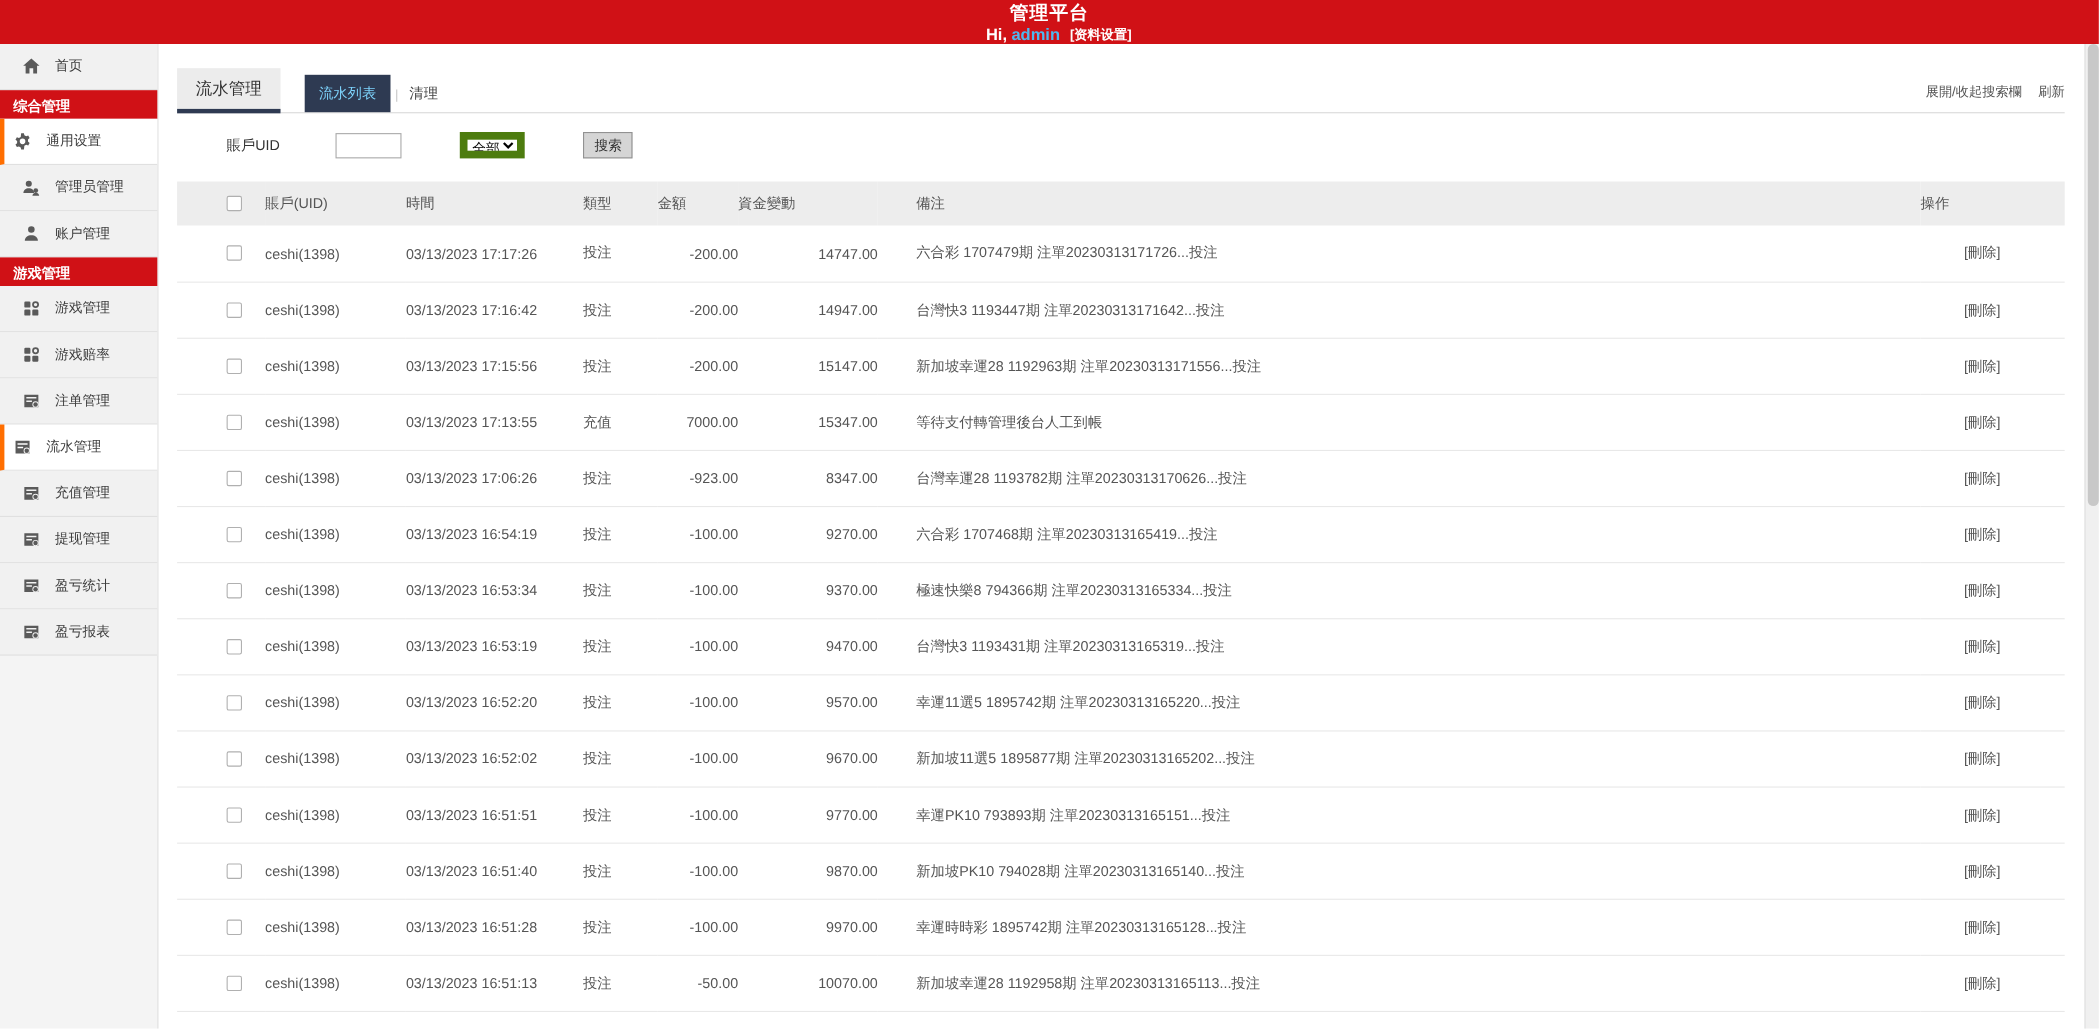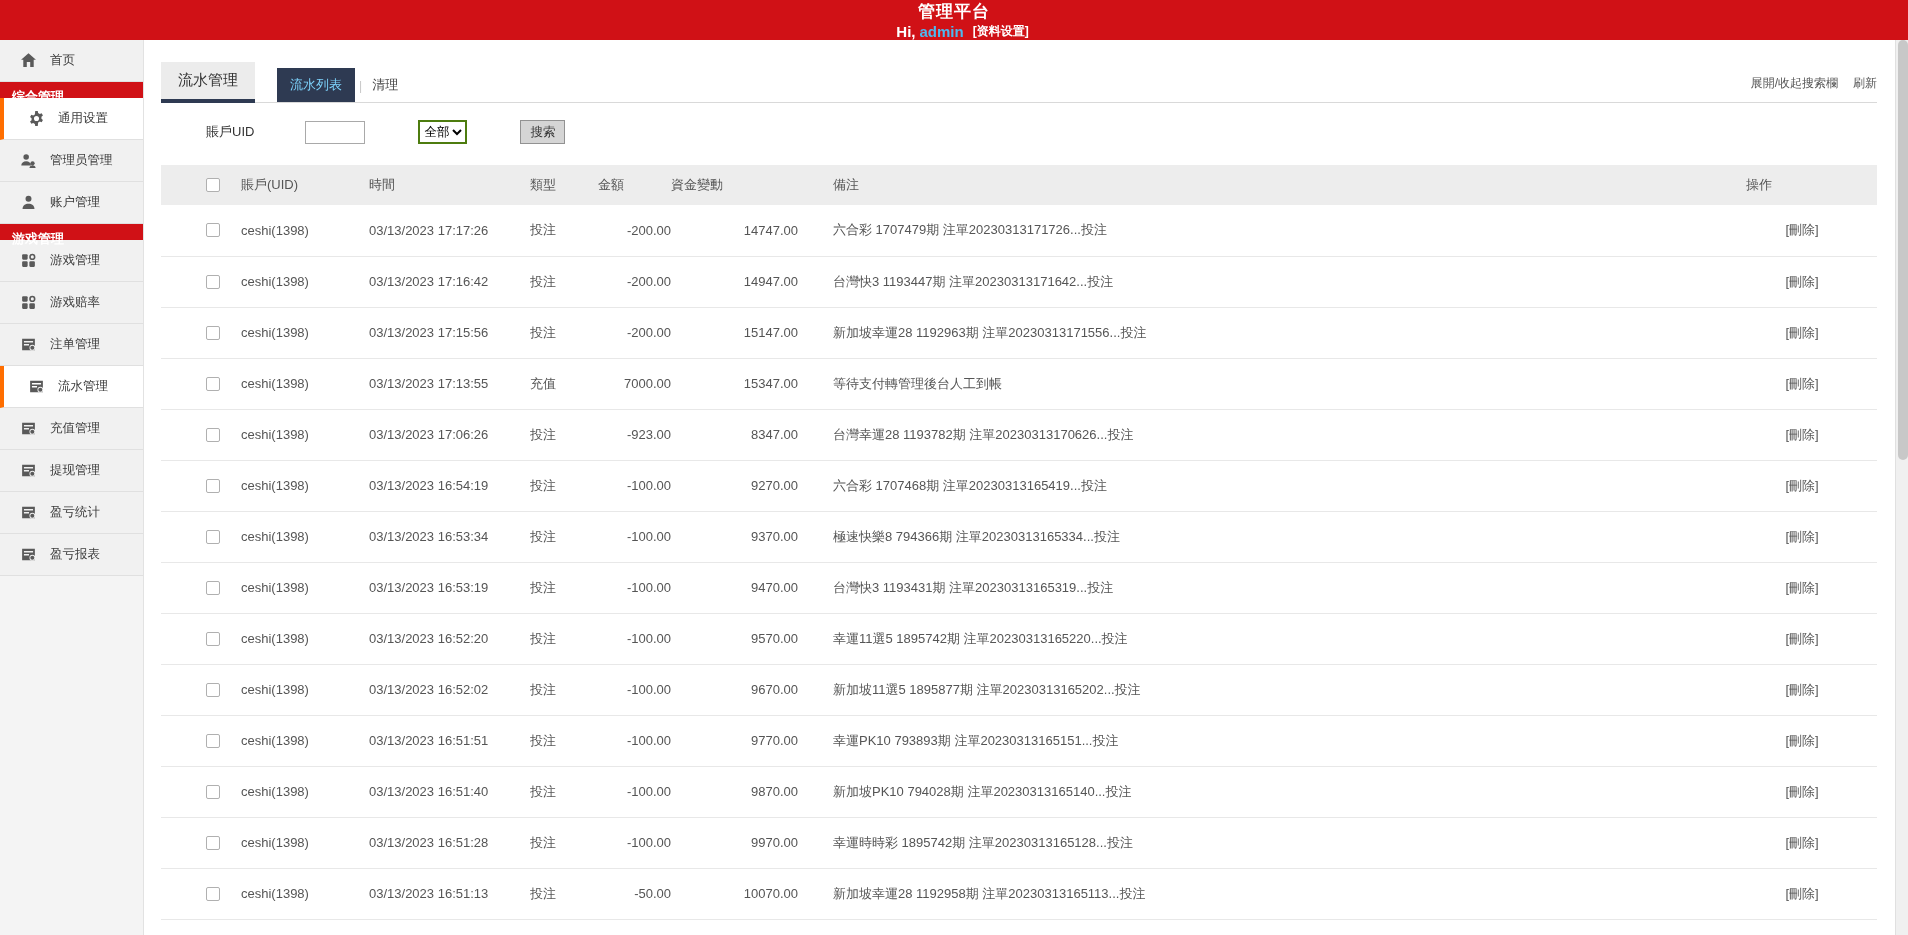--- a/index.html
+++ b/index.html
@@ -17,43 +17,43 @@
   .greeting .uname{color:var(--link-blue); margin-left:4px;}
   .profile-link{margin-left:9px; font-size:12px; font-weight:bold; cursor:pointer;}
   .header-icons{margin-left:auto; margin-right:14px; display:flex; gap:15px; align-items:center;}
   .hicon{width:18px; height:18px; cursor:pointer; color:#fff;}
   .hicon svg{width:100%; height:100%; fill:currentColor;}
   
   .sidebar{position:absolute; left:0; top:40px; width:144px; bottom:0;
     background:#f4f4f4; border-right:1px solid #e2e2e2;}
   .side-item{height:42px; display:flex; align-items:center; padding-left:20px;
     border-bottom:1px solid #e0e0e0; cursor:pointer; background:#f1f1f1;}
-  .side-item.active{background:#fff; border-left:4px solid var(--active-orange); padding-left:24px;}
+  .side-item.active{background:#fff; border-left:4px solid var(--active-orange); padding-left:8px;}
   .side-icon{width:17px; height:17px; margin-right:13px; color:#5a5a5a; flex:none;}
   .side-icon svg{width:100%; height:100%; fill:currentColor;}
   .side-label{font-size:12.5px; color:#3c3c3c;}
-  .side-section{height:16px; line-height:30px; background:var(--accent-red);
+  .side-section{height:26px; line-height:30px; background:var(--accent-red);
     color:#fff; font-size:13px; font-weight:bold; padding-left:12px;}
   
   .main{position:absolute; left:145px; top:40px; right:13px; bottom:0;
     background:#fff; padding:22px 18px 0 16px;}
   .tabrow{display:flex; align-items:flex-end; border-bottom:1px solid #d9d9d9;}
   .page-title{padding:9px 17px 9px; background:#ececec; border-bottom:4px solid var(--tab-navy);
     font-size:15px; color:#333; margin-bottom:-1px; cursor:default;}
   .tab{font-size:13px; cursor:pointer;}
   .tab.active{background:var(--tab-navy); color:#7dd3fc; padding:8px 13px; margin-left:22px;text-align:center;}
   .tab.plain{color:#444; padding:8px 10px;}
   .tab-sep{color:#c8c8c8; font-size:12px; padding-bottom:9px; margin-left:4px;}
   .tabrow-right{margin-left:auto; display:flex; gap:15px; font-size:12px; color:#555; padding-bottom:10px;align-items:flex-end;}
   .tabrow-right span{cursor:pointer;}
   
   .search-row{display:flex; align-items:center; margin:16px 0 0 45px; height:26px;gap:44px;}
   .search-label{font-size:13px; color:#333; margin-right:7px;}
   .uid-input{width:60px; height:23px; border:1px solid #a9a9a9; background:#fff; padding:0 4px; font-size:12px;}
-  .type-select{margin-left:9px; height:24px; font-size:12.5px; border:2px solid #4d7c0f; background:#fff;}
+  .type-select{margin-left:9px; height:24px; font-size:12.5px; border:7px solid #4d7c0f; background:#fff;}
   .search-btn{margin-left:9px; height:24px; padding:0 9px; font-size:12.5px; color:#333;
     background:#d5d5d5; border:1px solid #929292; cursor:pointer;}
   
   .flow-table{width:100%; border-collapse:collapse; table-layout:fixed; margin-top:20px;}
   .flow-table thead tr{background:#ededed; height:40px;}
   .flow-table th{font-weight:normal; font-size:13px; color:#555; text-align:left;}
   .flow-table tbody tr{height:51px; border-bottom:1px solid #e8e8e8;}
   .flow-table td{font-size:13px; color:#555; overflow:hidden; white-space:nowrap;}
   .c-check{padding-left:45px; width:80px;}
   .c-check input{width:14px; height:14px; appearance:none; border:1px solid #b0b0b0;

